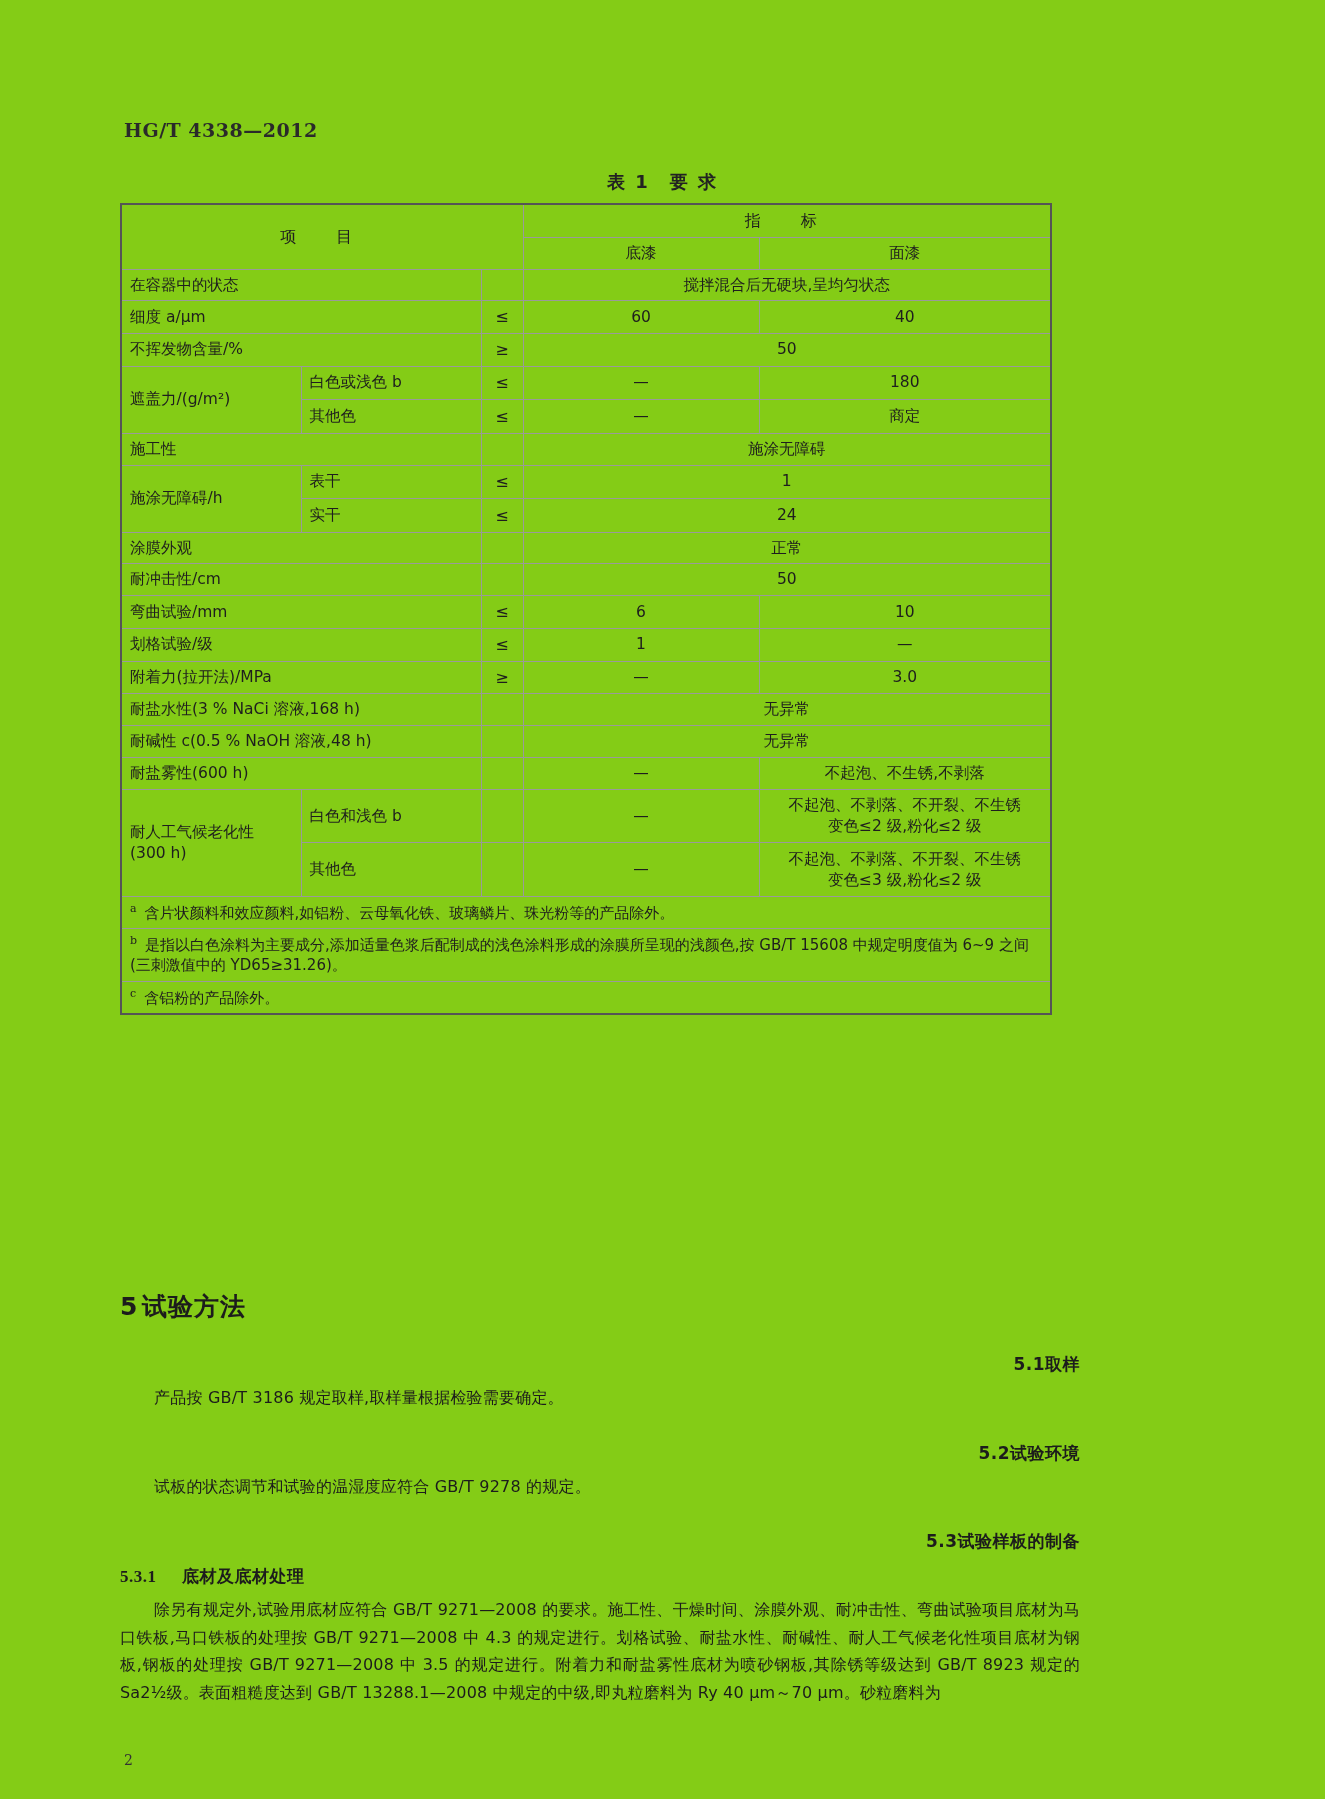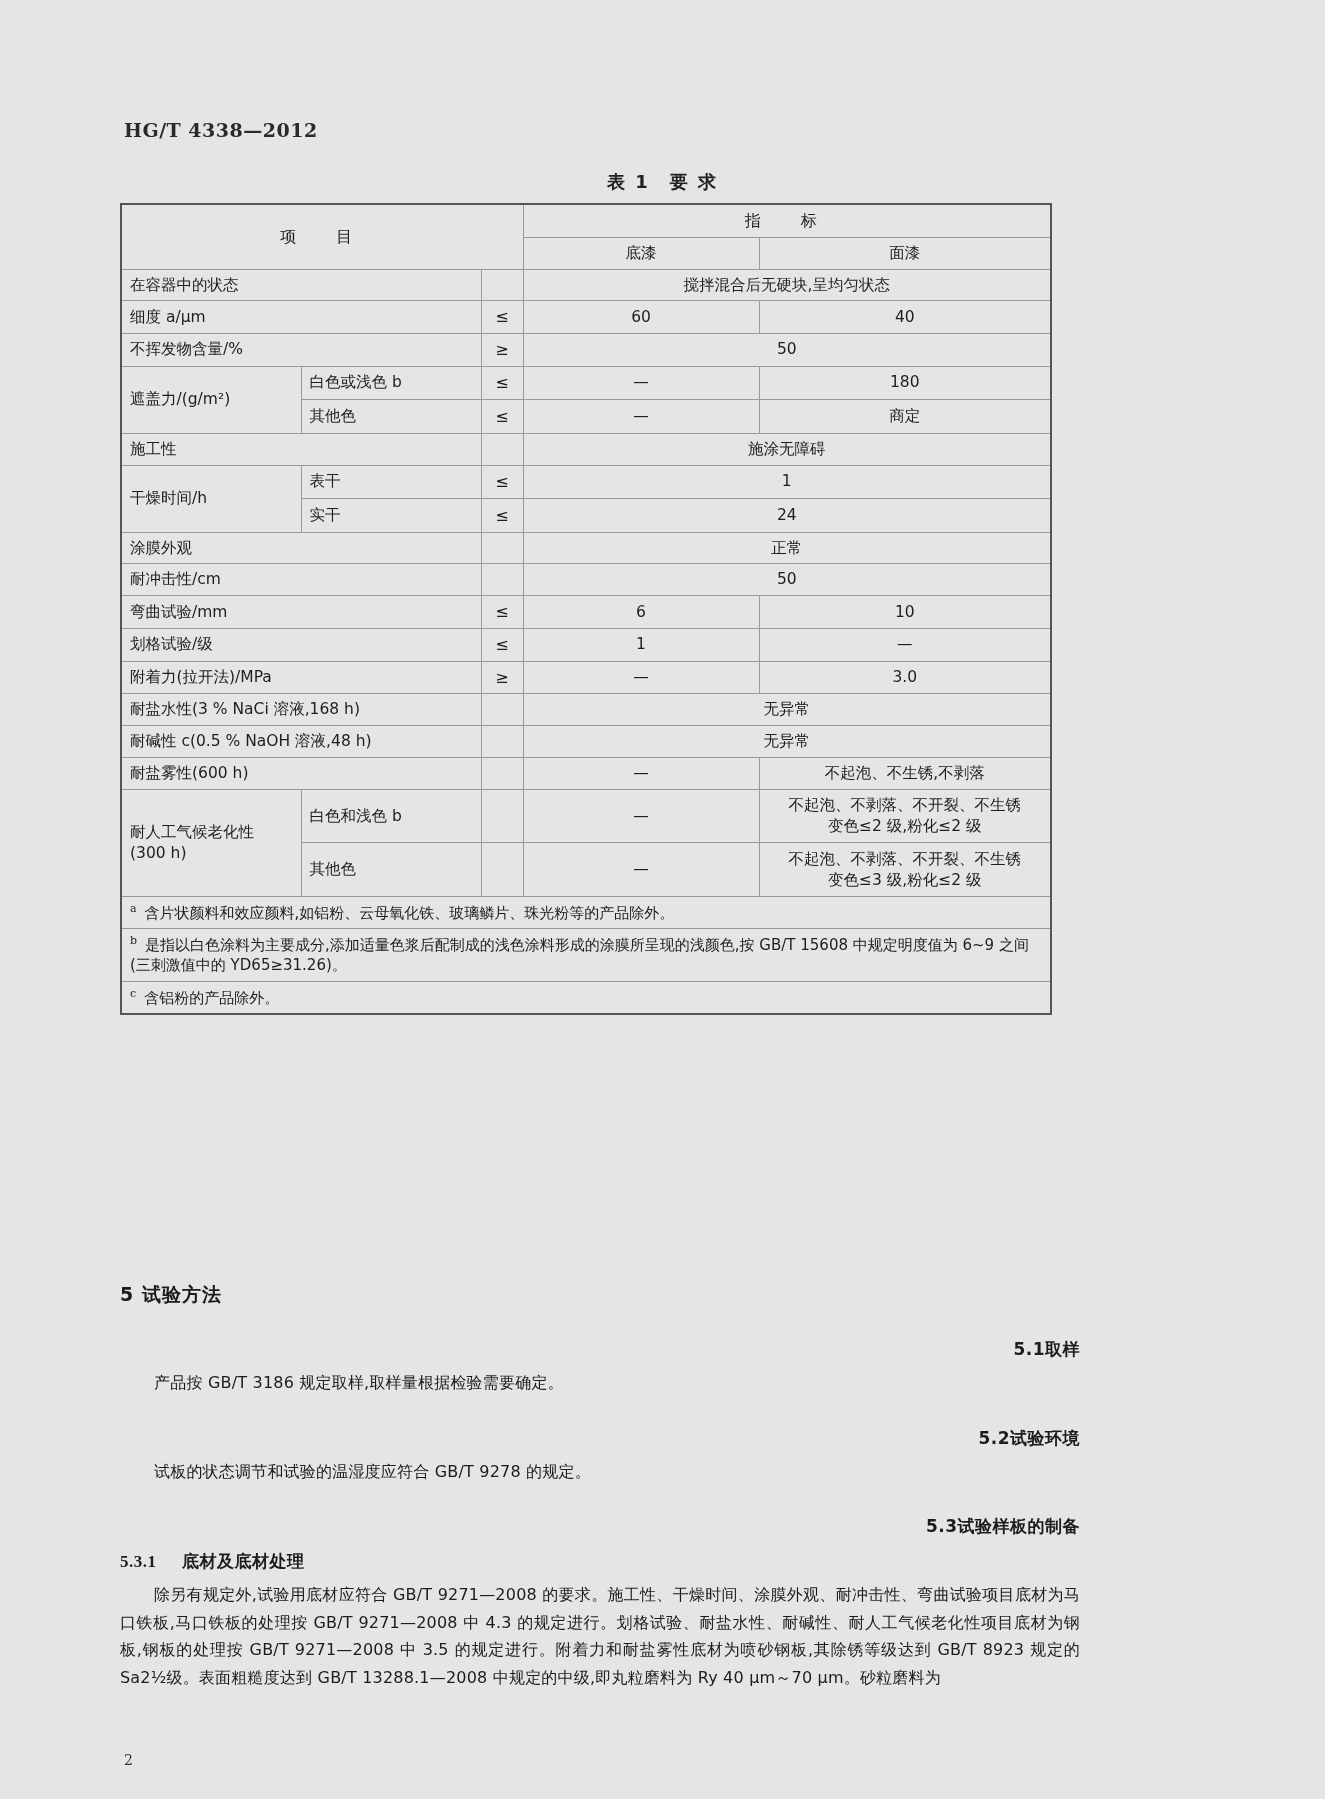--- a/index.html
+++ b/index.html
@@ -13,21 +13,21 @@
     position: relative;
     font-family: "DejaVu Sans", "Liberation Sans", sans-serif;
     color: #1c1c1c;
     overflow: hidden;
   }
   .page {
     position: absolute;
     left: 0; top: 0;
     width: 1325px;
     height: 1799px;
-    background: #e5e5e5;
+    background: #84cc16;
   }
   .header-code {
     position: absolute;
     left: 124px;
     top: 119px;
     font-size: 19px;
     font-weight: bold;
     letter-spacing: 0.5px;
     color: #2a2a2a;
     font-family: "DejaVu Serif", "Liberation Serif", serif;
@@ -102,23 +102,23 @@
     padding-right: 8px;
     font-family: "DejaVu Serif", "Liberation Serif", serif;
   }
   .body-text {
     position: absolute;
     left: 120px;
     top: 1282px;
     width: 960px;
   }
   .h-sec {
-    font-size: 19px;
-    font-weight: bold;
-    margin: 0 0 4px 0;
+    font-size: 25px;
+    font-weight: bold;
+    margin: 8px 0 4px 0;
     letter-spacing: 1px;
   }
   .h-sec .num { display: inline-block; min-width: 22px; }
   .h-sub {
     font-size: 17px;
     font-weight: bold;
     margin: 30px 0 2px 0;
     letter-spacing: 0.5px;
     text-align: right;
   }
@@ -211,21 +211,21 @@
         <td class="ctr outer-right">商定</td>
       </tr>
 
       <tr>
         <td class="lft item-name outer-left" colspan="2">施工性</td>
         <td class="sym"></td>
         <td class="ctr outer-right" colspan="2">施涂无障碍</td>
       </tr>
 
       <tr>
-        <td class="lft item-name outer-left" rowspan="2" style="height:56px">干燥时间/h</td>
+        <td class="lft item-name outer-left" rowspan="2" style="height:56px">施涂无障碍/h</td>
         <td class="lft sub-name">表干</td>
         <td class="sym">≤</td>
         <td class="ctr outer-right" colspan="2">1</td>
       </tr>
 
       <tr>
         <td class="lft sub-name">实干</td>
         <td class="sym">≤</td>
         <td class="ctr outer-right" colspan="2">24</td>
       </tr>

